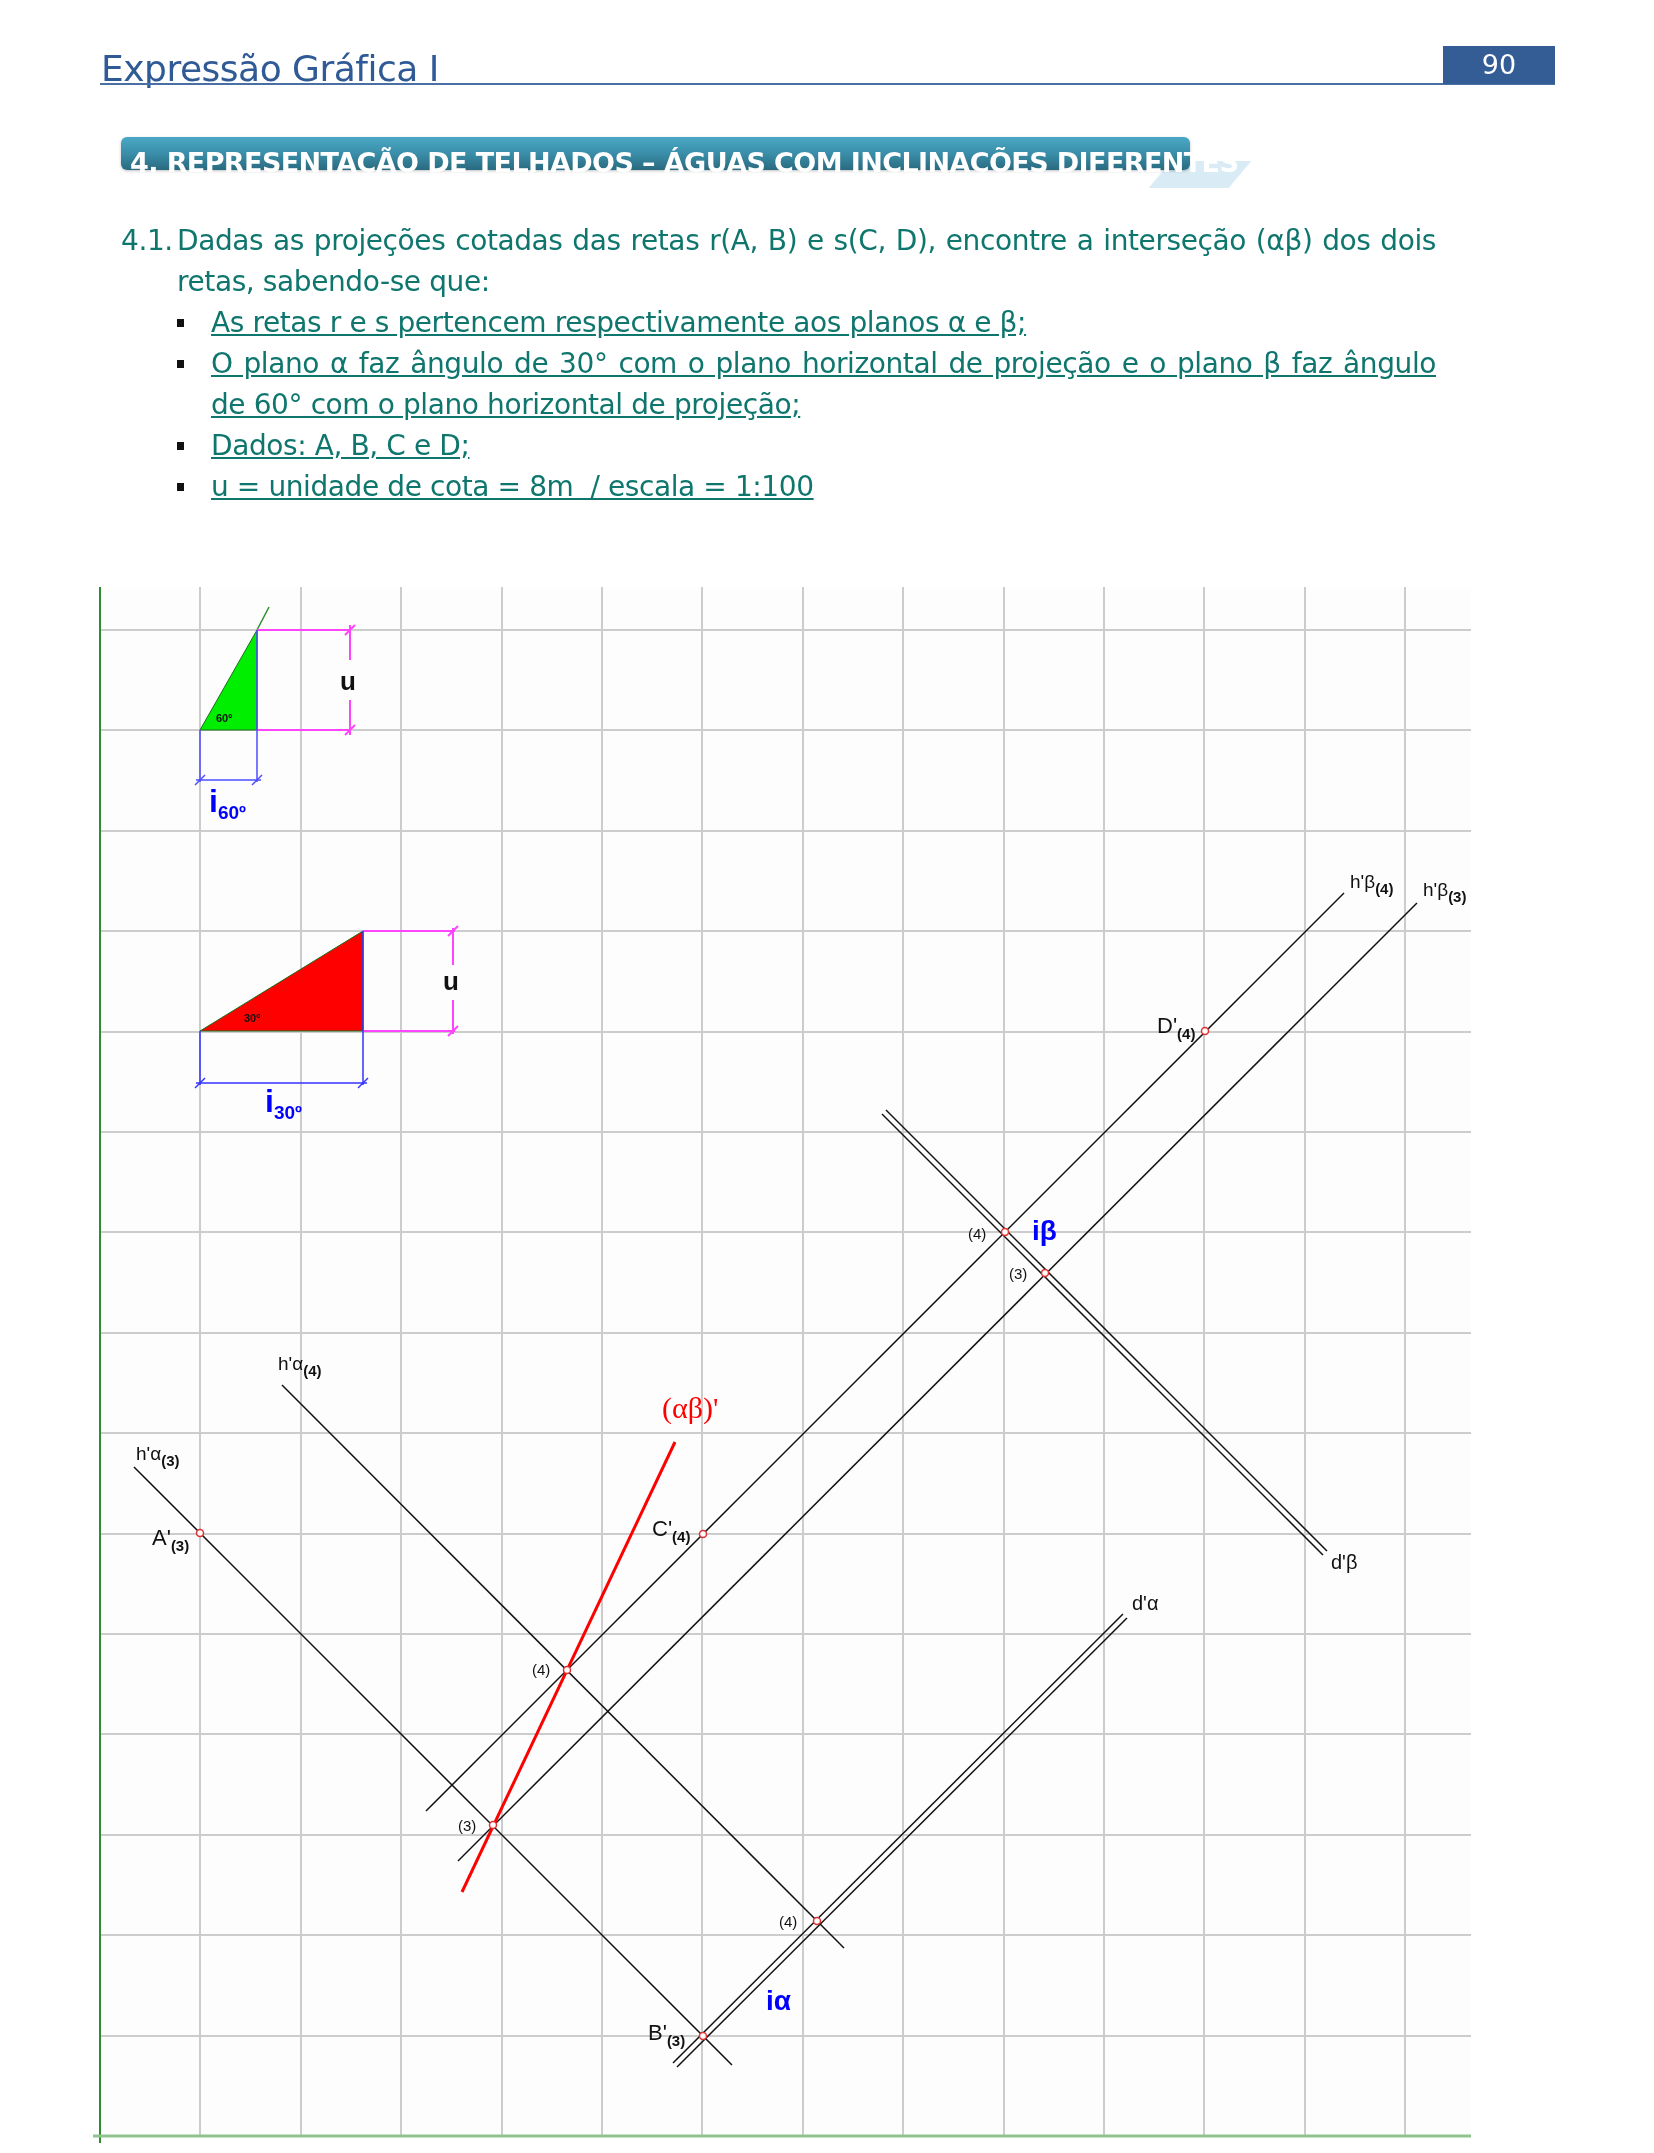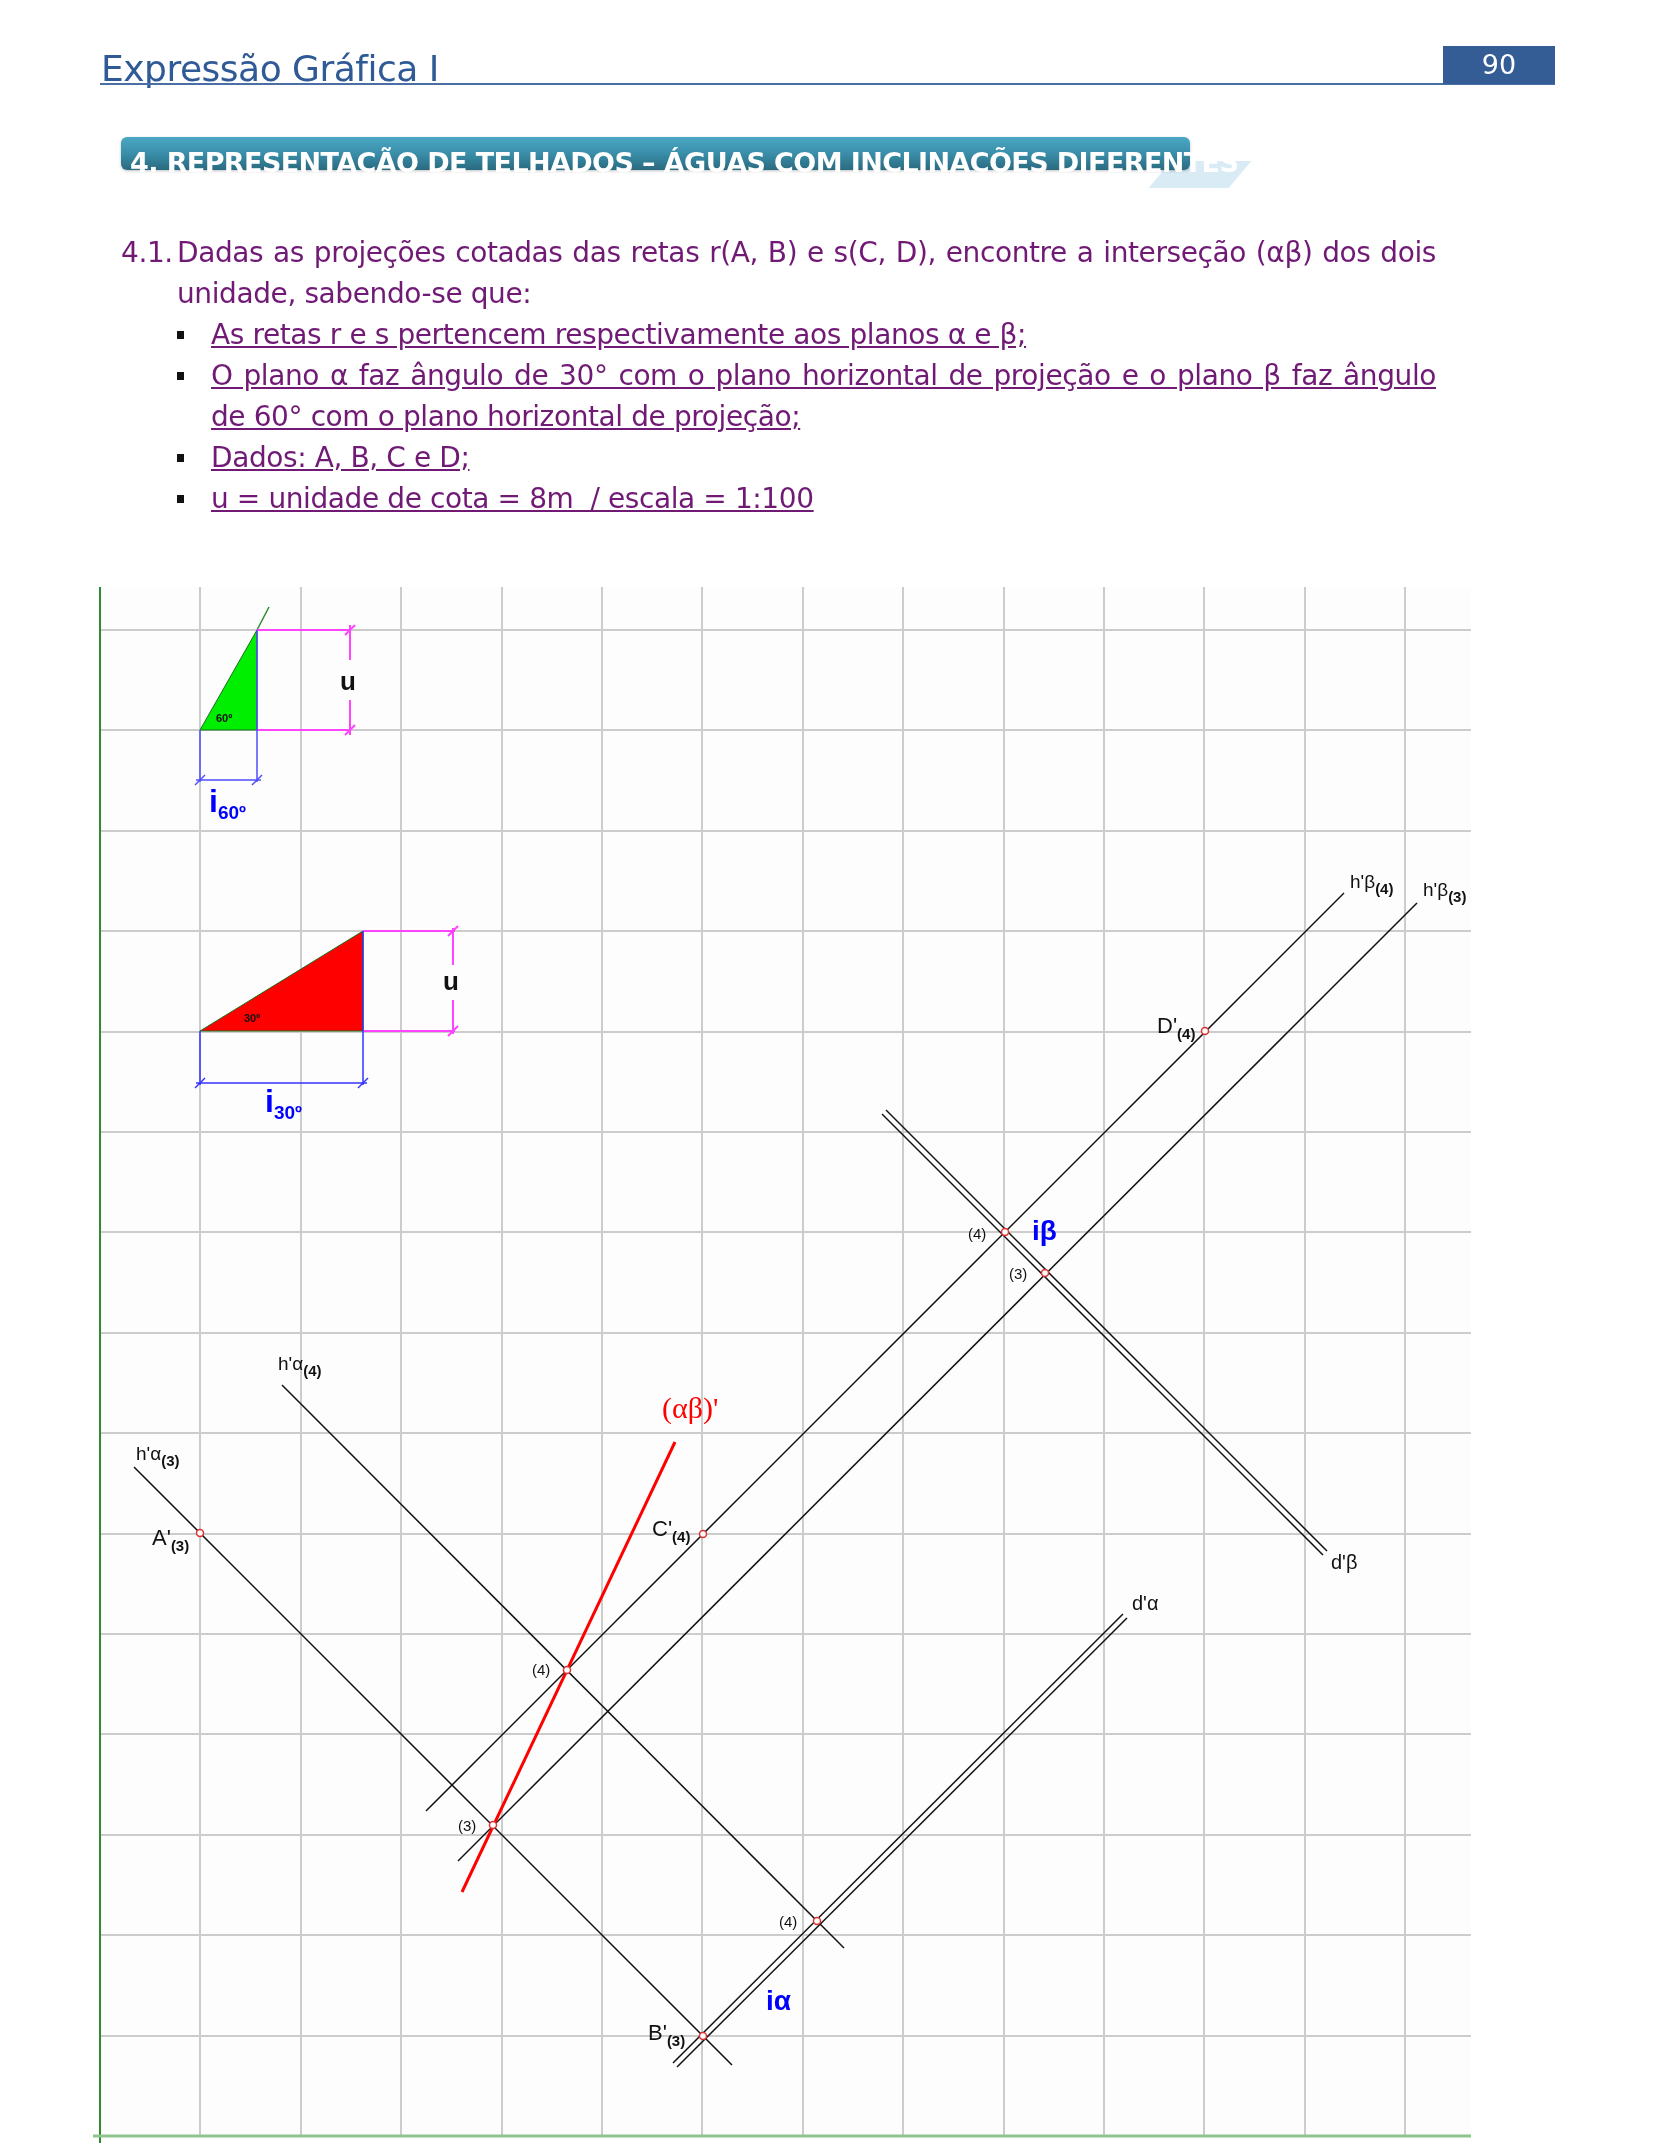--- a/index.html
+++ b/index.html
@@ -11,21 +11,21 @@
   .hdr-page { position:absolute; left:1443px; top:46px; width:112px; height:38px; background:#345d95;
               color:#fff; font-weight:normal; font-size:27px; text-align:center; line-height:38px;
               font-family:"DejaVu Sans", sans-serif; }
   .sec-tail { position:absolute; left:1160px; top:161px; width:80px; height:27px; background:#d9ecf5;
               transform:skewX(-40deg); }
   .sec-bar { position:absolute; left:121px; top:137px; width:1069px; height:33px; border-radius:6px;
              background:linear-gradient(180deg,#4aa8c4 0%,#3a8ea9 50%,#2a6a80 100%);
              box-shadow:0 1px 3px rgba(0,0,0,0.25); }
   .sec-text { position:absolute; left:9px; top:0; line-height:51px; color:#fff; font-weight:bold;
               font-size:27px; white-space:nowrap; font-family:"DejaVu Sans", sans-serif; letter-spacing:-0.6px; }
-  .body-text { position:absolute; left:121px; top:232px; width:1315px; font-size:28px; color:#701a75;
+  .body-text { position:absolute; left:121px; top:220px; width:1315px; font-size:28px; color:#0f766e;
                font-family:"DejaVu Sans", sans-serif; line-height:41px; letter-spacing:-0.4px; }
   .q-line1 { text-align:justify; text-align-last:justify; }
   .q-num { display:inline-block; width:56px; }
   .q-indent { padding-left:56px; }
   .bullets { list-style:none; margin:0; padding:0 0 0 52px;text-decoration:underline; }
   .bullets li { position:relative; padding-left:38px; }
   .bullets li::before { content:""; position:absolute; left:4px; top:17px; width:7px; height:8px; background:#111; }
   .drawing { position:absolute; left:0; top:0; }
 </style>
 </head>
@@ -35,21 +35,21 @@
 <div class="hdr-line"></div>
 <div class="hdr-page">90</div>
 
 <div class="sec-tail"></div>
 <div class="sec-bar">
   <span class="sec-text">4. REPRESENTAÇÃO DE TELHADOS – ÁGUAS COM INCLINAÇÕES DIFERENTES</span>
 </div>
 
 <div class="body-text">
   <div class="q-line1"><span class="q-num">4.1.</span><span>Dadas as projeções cotadas das retas r(A, B) e s(C, D), encontre a interseção (αβ) dos dois</span></div>
-  <div class="q-indent">unidade, sabendo-se que:</div>
+  <div class="q-indent">retas, sabendo-se que:</div>
   <ul class="bullets">
     <li>As retas r e s pertencem respectivamente aos planos α e β;</li>
     <li style="text-align:justify;">O plano α faz ângulo de 30° com o plano horizontal de projeção e o plano β faz ângulo de 60° com o plano horizontal de projeção;</li>
     <li>Dados: A, B, C e D;</li>
     <li style="white-space:pre;">u = unidade de cota = 8m  / escala = 1:100</li>
   </ul>
 </div>
 
 <svg class="drawing" width="1654" height="2153" viewBox="0 0 1654 2153" xmlns="http://www.w3.org/2000/svg">
   <rect x="100" y="587" width="1371" height="1549" fill="#fdfdfd"></rect>

